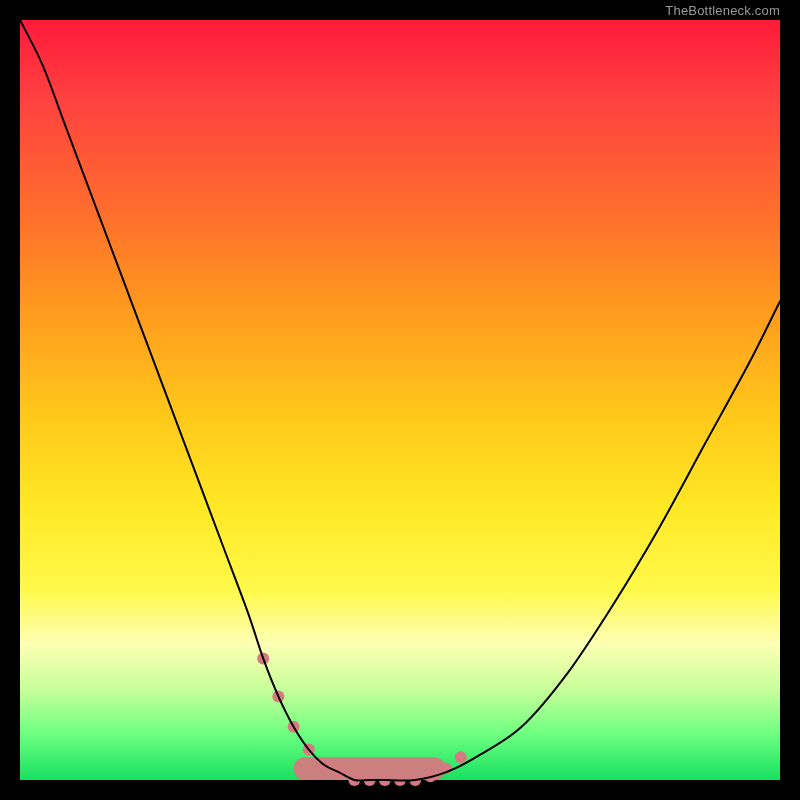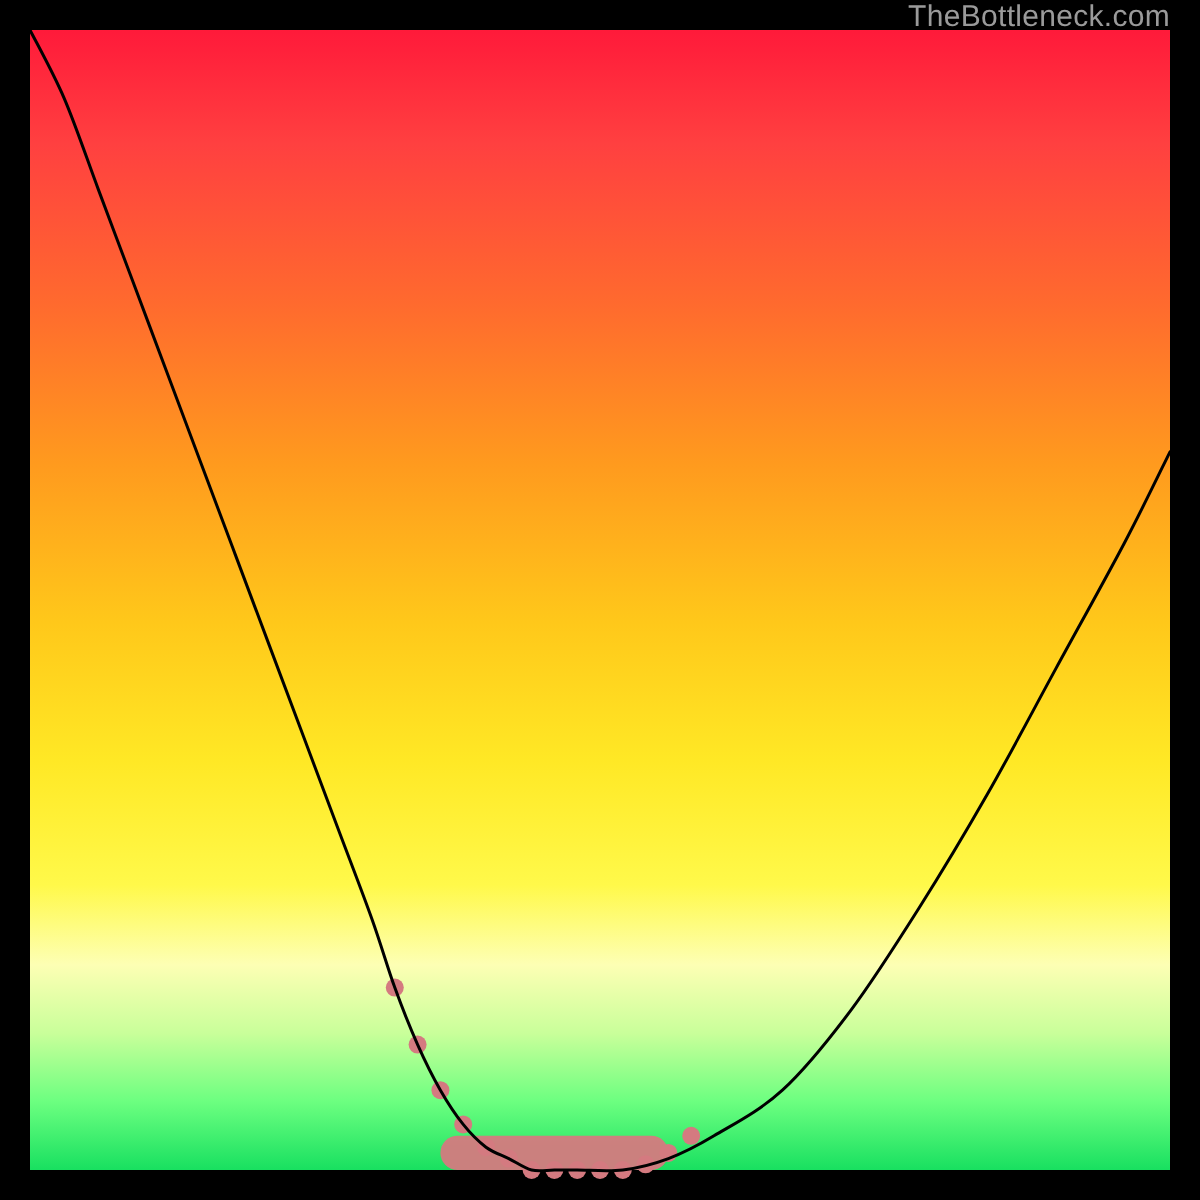--- a/index.html
+++ b/index.html
@@ -43,21 +43,21 @@
     top: 0;
     width: 760px;
     height: 760px;
     overflow: visible;
   }
   .attribution {
     position: absolute;
     top: 0;
     right: 20px;
     color: #9a9a9a;
-    font-size: 20px;
+    font-size: 13px;
     font-weight: 400;
     letter-spacing: 0.2px;
     line-height: 22px;
   }
 </style>
 </head>
 <body>
 
 <div class="stage">
   <div class="attribution">TheBottleneck.com</div>

